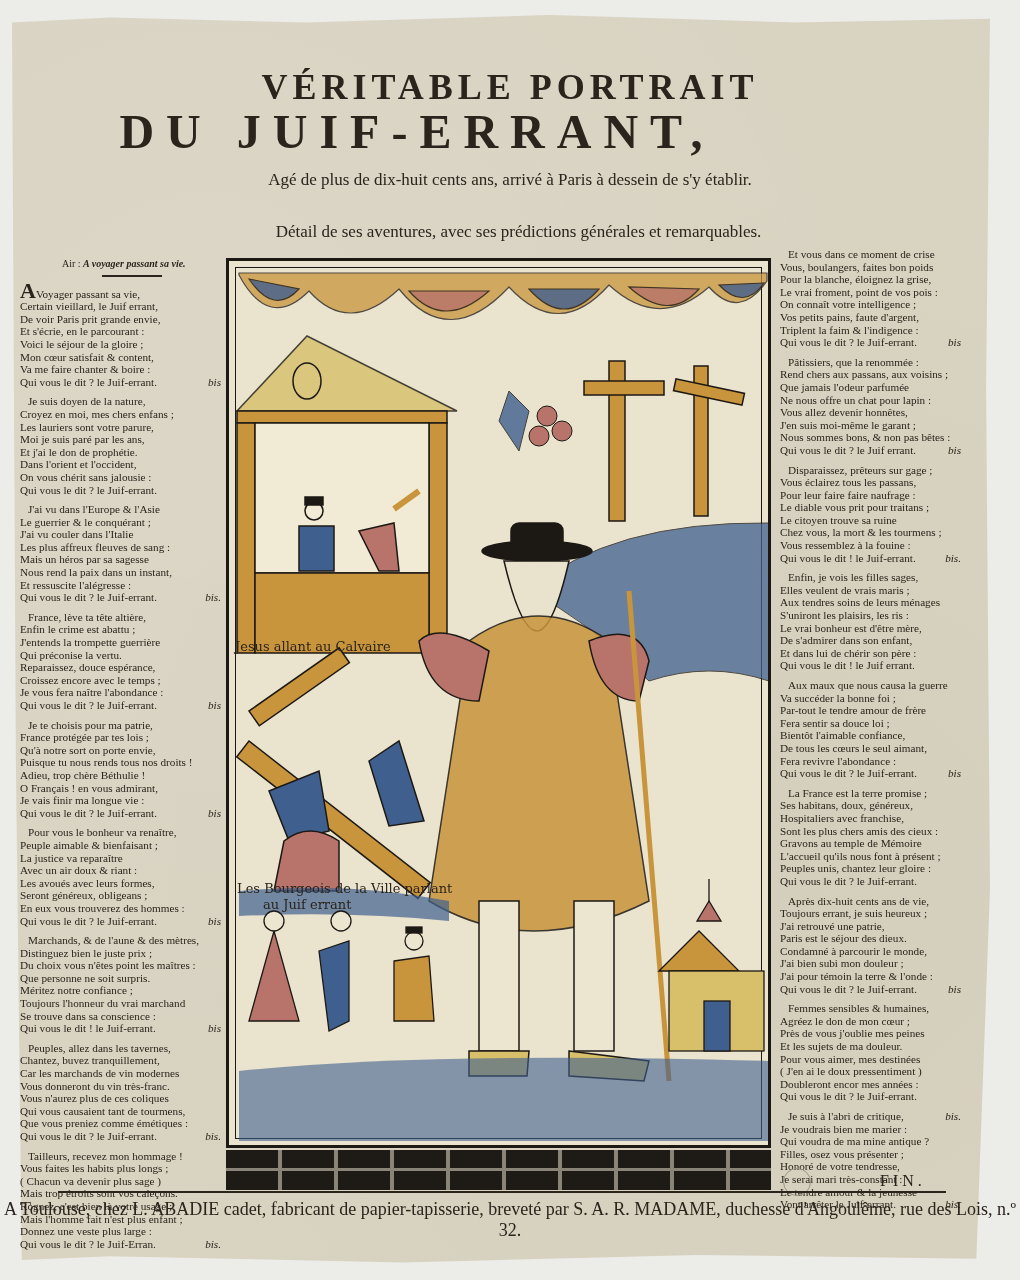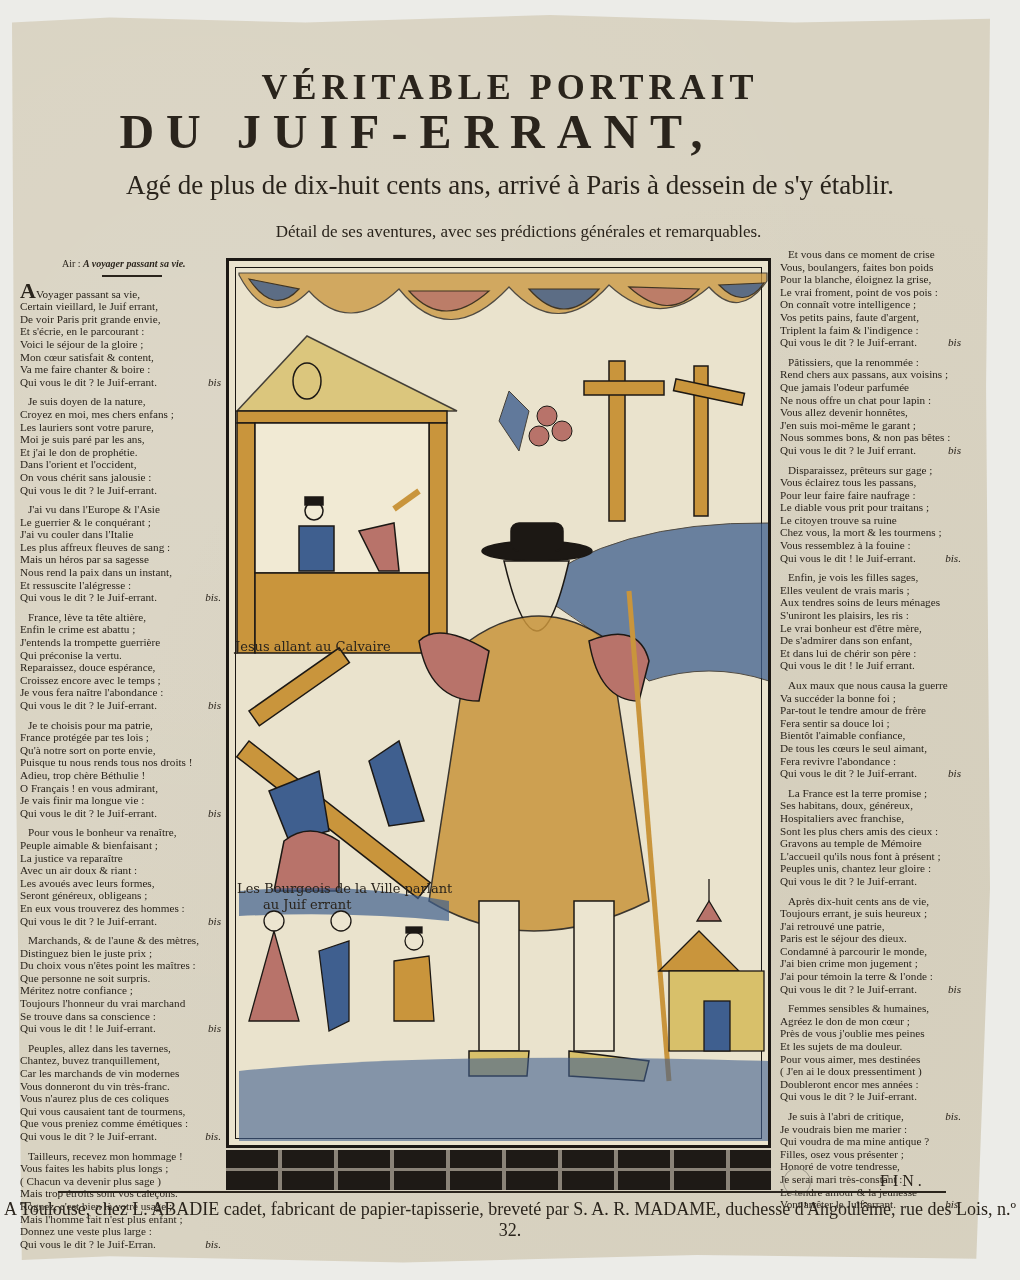--- a/index.html
+++ b/index.html
@@ -2,21 +2,21 @@
 <html><head>
 <meta charset="utf-8">
 <style>
   html,body{margin:0;padding:0;}
   body{width:1020px;height:1280px;background:#ecece8;position:relative;overflow:hidden;font-family:"Liberation Serif","DejaVu Serif",serif;color:#2a241c;}
   .paper{position:absolute;left:12px;top:10px;width:978px;height:1255px;background:#d9d3c2;
     background-image:radial-gradient(circle at 20% 30%,rgba(255,255,255,0.08),transparent 60%),radial-gradient(circle at 80% 70%,rgba(160,150,120,0.08),transparent 60%);
     clip-path:polygon(0 1%,10% 0.6%,30% 1%,55% 0.4%,80% 1%,100% 0.7%,99.6% 30%,100% 70%,98.6% 99.5%,70% 99.2%,40% 99.8%,10% 99.3%,1% 99.6%,0.4% 60%);}
   .title1{position:absolute;top:66px;left:0;width:1020px;text-align:center;font-size:36px;font-weight:bold;letter-spacing:5px;}
   .title2{position:absolute;top:104px;left:0;width:834px;text-align:center;font-size:48px;font-weight:bold;letter-spacing:12px;}
-  .subtitle{position:absolute;top:170px;left:0;width:1020px;text-align:center;font-size:27px;}
+  .subtitle{position:absolute;top:170px;left:0;width:1020px;text-align:center;font-size:17px;}
   .detail{position:absolute;top:222px;left:0;width:1013px;text-align:center;font-size:17px;padding-left:12px;}
   .col{position:absolute;font-size:11.2px;line-height:12.6px;}
   .col-left{left:20px;top:258px;width:205px;}
   .col-right{left:780px;top:248px;width:185px;}
   .air{font-size:10px;padding-left:42px;margin-bottom:4px;}
   .air i{font-weight:bold;}
   .air-rule{width:60px;height:2px;background:#2a241c;margin:0 0 6px 82px;}
   .stanza{margin-bottom:7px;position:relative;}
   .line{display:block;white-space:nowrap;}
   .line.first{padding-left:8px;}
@@ -309,21 +309,21 @@
         <span class="line">L'accueil qu'ils nous font à présent ;</span>
         <span class="line">Peuples unis, chantez leur gloire :</span>
         <span class="line">Qui vous le dit ? le Juif-errant.</span>
       </div>
       <div class="stanza">
         <span class="line first">Après dix-huit cents ans de vie,</span>
         <span class="line">Toujours errant, je suis heureux ;</span>
         <span class="line">J'ai retrouvé une patrie,</span>
         <span class="line">Paris est le séjour des dieux.</span>
         <span class="line">Condamné à parcourir le monde,</span>
-        <span class="line">J'ai bien crime mon jugement ;</span>
+        <span class="line">J'ai bien subi mon douleur ;</span>
         <span class="line">J'ai pour témoin la terre &amp; l'onde :</span>
         <span class="line">Qui vous le dit ? le Juif-errant.</span>
         <span class="bis" style="bottom: 0px;">bis</span>
       </div>
       <div class="stanza">
         <span class="line first">Femmes sensibles &amp; humaines,</span>
         <span class="line">Agréez le don de mon cœur ;</span>
         <span class="line">Près de vous j'oublie mes peines</span>
         <span class="line">Et les sujets de ma douleur.</span>
         <span class="line">Pour vous aimer, mes destinées</span>

